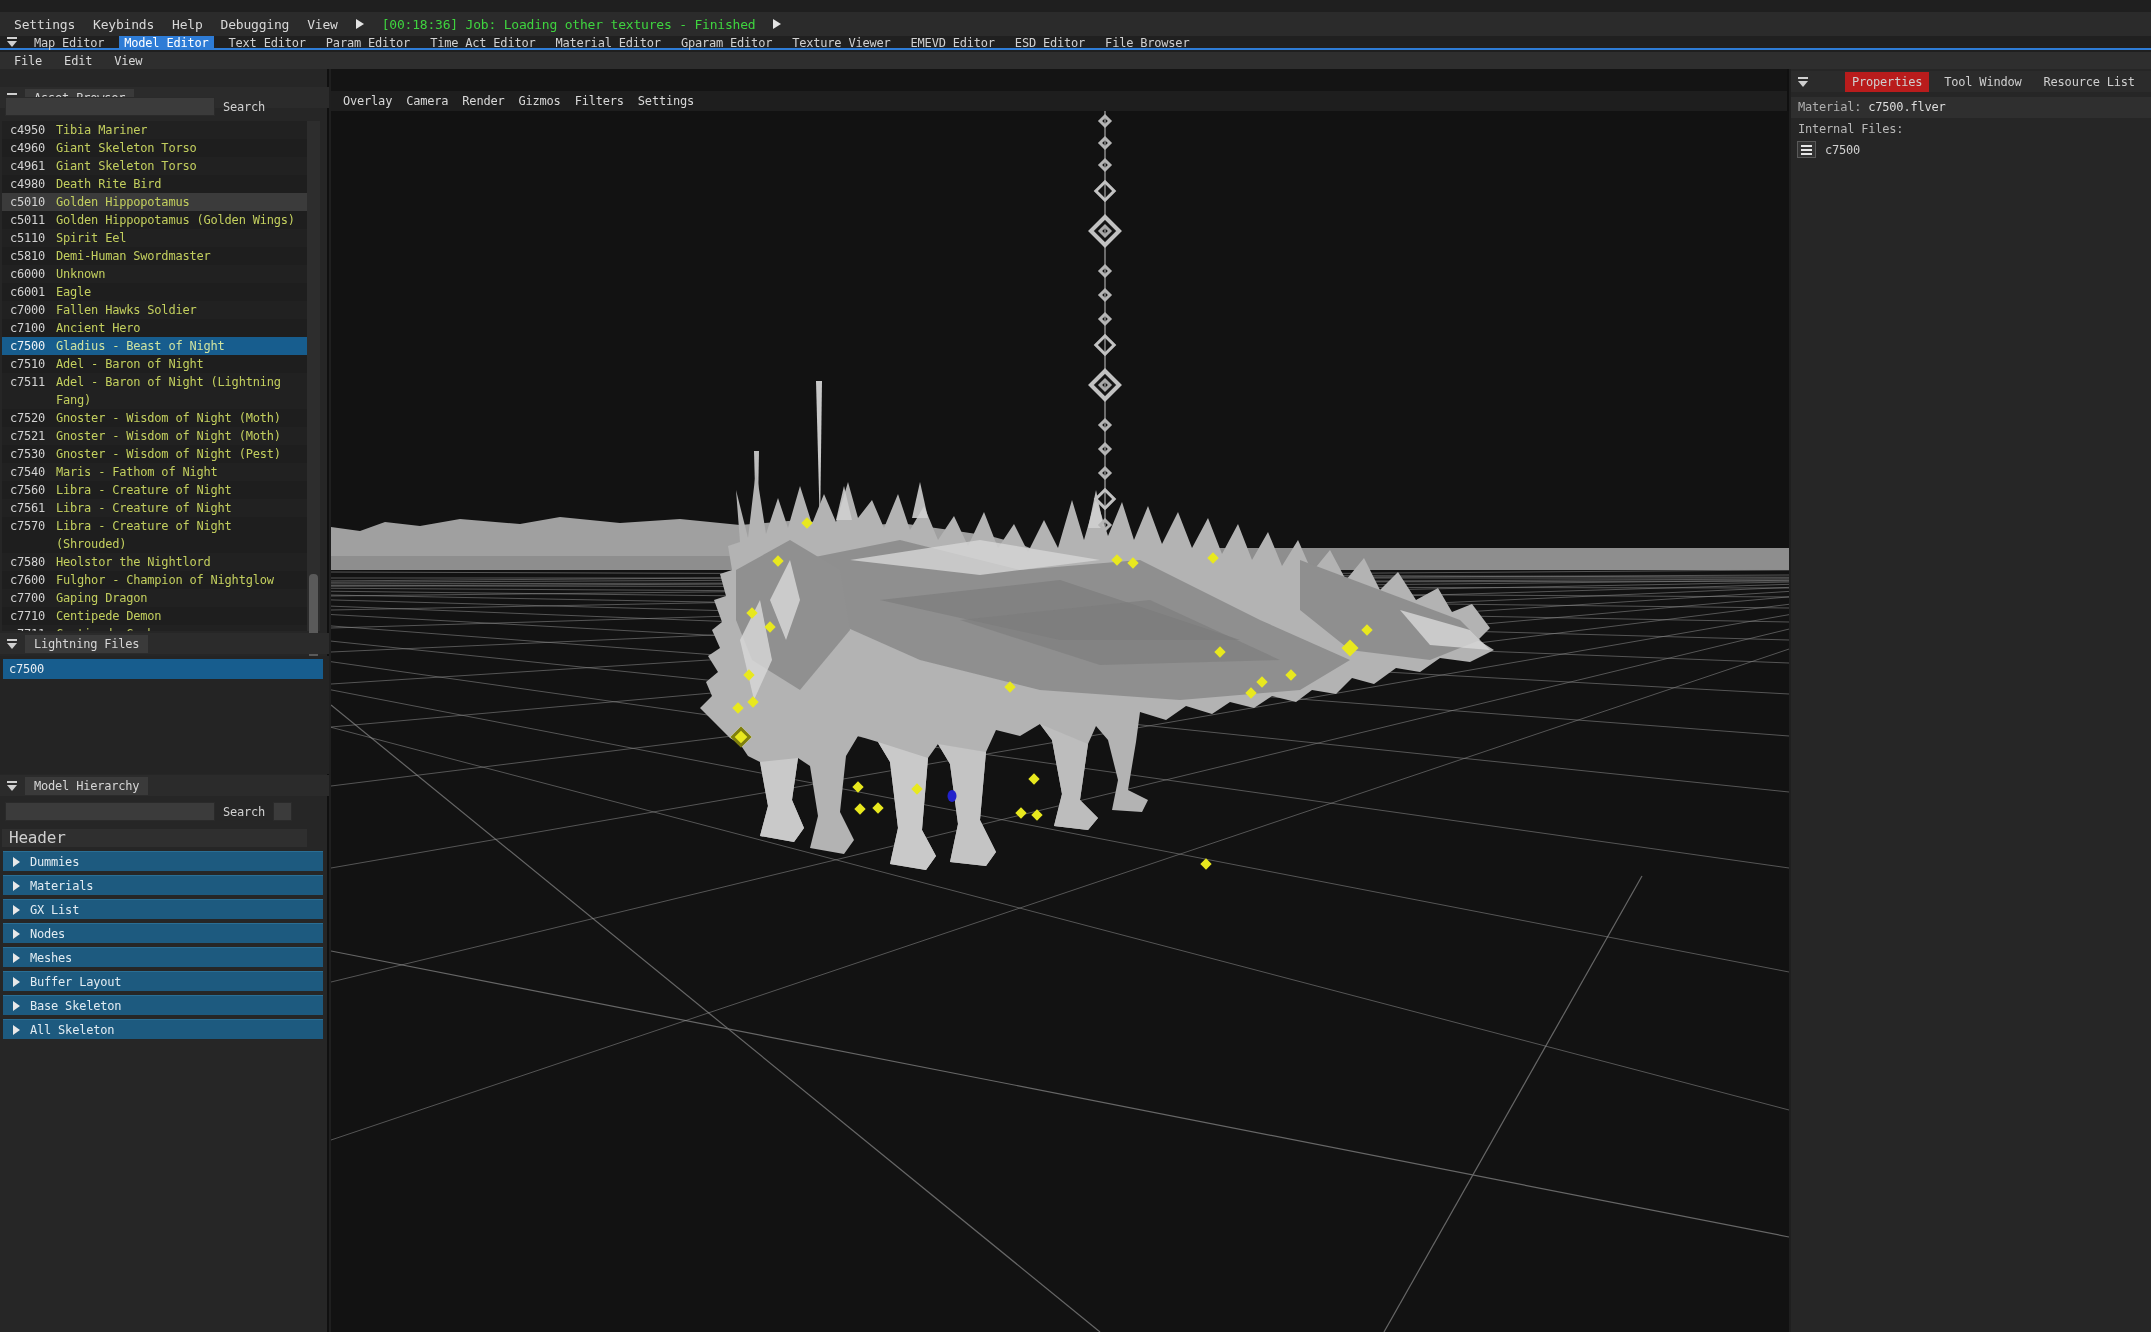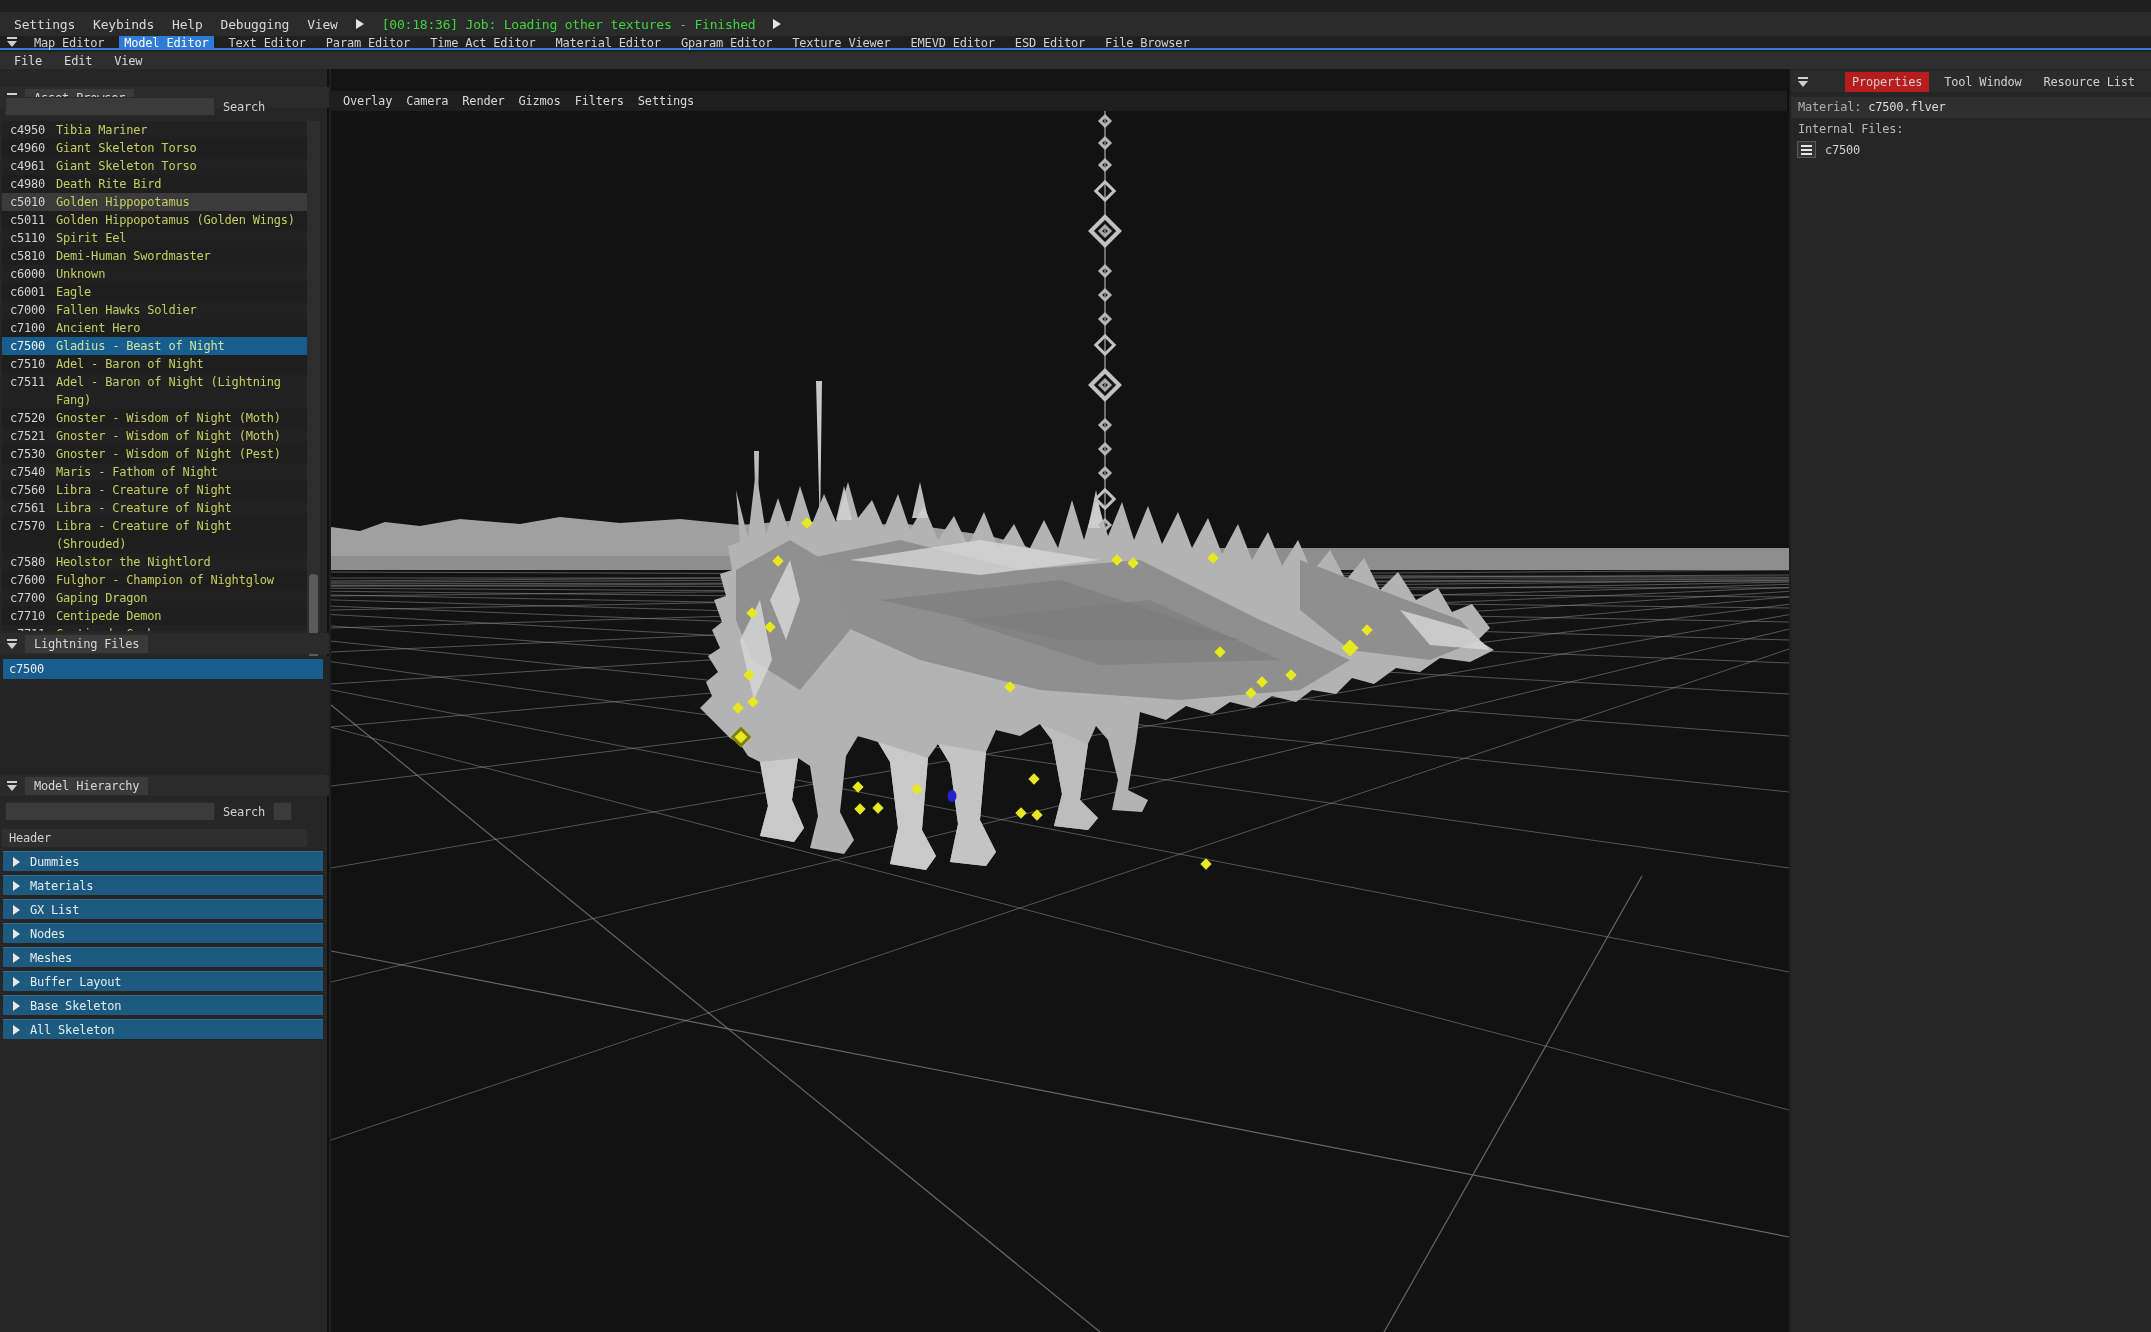--- a/index.html
+++ b/index.html
@@ -60,21 +60,21 @@
   .asset-row.selected .aid { color:#eef2f5; }
   .asset-row.selected .aname { color:#cfe3a0; }
   .v-scrollbar { position:absolute; left:307px; top:52px; width:13px; height:510px; background:#2d2d2d; }
   .v-scrollbar .thumb { position:absolute; left:2px; width:9px; top:453px; height:85px; background:#5a5a5a; border-radius:4px; }
 
   .assoc-body { position:absolute; left:0; top:587px; width:329px; height:118px; background:#242424; }
   .assoc-row { position:absolute; left:3px; top:3px; width:320px; height:20px; background:#175d8e;
                color:#e8eef2; font-size:12px; line-height:20px; padding-left:6px; }
 
   .mh-header-row { position:absolute; left:2px; top:760px; width:305px; height:18px; background:#2f2f2f;
-                   font-size:12px; line-height:18px; padding-left:7px; color:#cfcfcf; }
+                   font-size:16px; line-height:18px; padding-left:7px; color:#cfcfcf; }
   .mh-sections { position:absolute; left:3px; top:782px; width:320px; }
   .mh-row { height:20px; margin-bottom:4px; background:#1d5a7f; border-top:1px solid #2a6e94;
             display:flex; align-items:center; gap:10px; padding-left:10px; font-size:12px; color:#e2ecf2; }
   .tri-right { width:0; height:0; border-top:5px solid transparent; border-bottom:5px solid transparent;
                border-left:7px solid #e8e8e8; }
 
   
   .viewport { position:absolute; left:331px; top:69px; width:1458px; height:1263px; background:#141414;
               border-right:2px solid #101010; }
   .vp-menu { position:absolute; left:0; top:22px; width:100%; height:20px; background:#1e1e1e;

